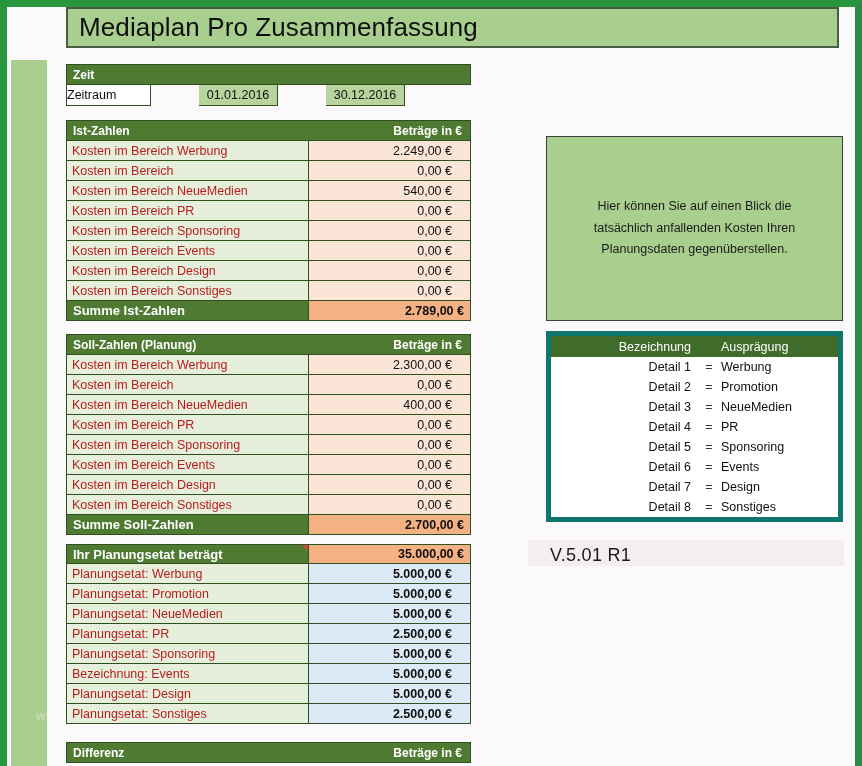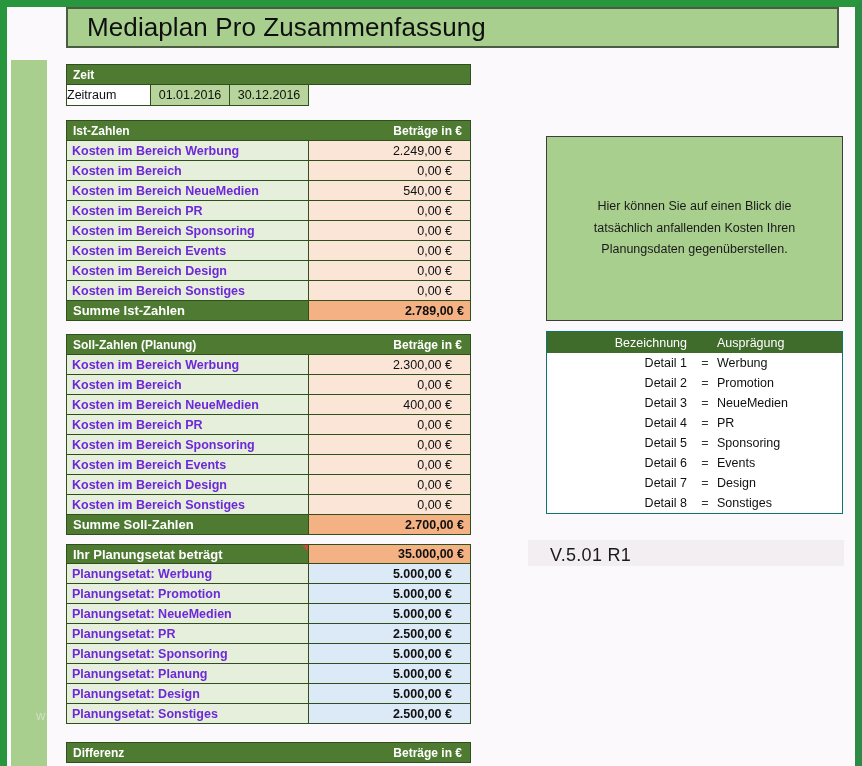--- a/index.html
+++ b/index.html
@@ -63,21 +63,20 @@
     box-sizing: border-box;
     display: flex;
     align-items: center;
     padding-left: 11px;
   }
   .title-box .title-text {
     font-size: 26px;
     color: #0f0f0f;
     font-weight: normal;
     letter-spacing: 0.1px;
-    margin-left: 8px;
   }
 
   
   .block {
     position: absolute;
     width: 405px;
     left: 66px;
   }
   .row {
     display: flex;
@@ -107,27 +106,26 @@
     text-align: right;
     white-space: nowrap;
   }
   .lbl {
     width: 243px;
     background: #e6efdc;
     border: 1px solid #2f4f1c;
     border-top: none;
     box-sizing: border-box;
     font-size: 12.5px;
-    color: #6d28d9;
+    color: #b91c1c;
     display: flex;
     align-items: center;
     padding-left: 5px;
     white-space: nowrap;
     overflow: hidden;
-    font-weight: bold;
   }
   .val {
     width: 162px;
     background: #fbe5d6;
     border: 1px solid #2f4f1c;
     border-top: none;
     border-left: none;
     box-sizing: border-box;
     font-size: 12.5px;
     color: #101010;
@@ -196,20 +194,21 @@
   .zeit-date {
     width: 79px;
     background: #b6d49b;
     border: 1px solid #2f4f1c;
     border-top: none;
     border-left: none;
     box-sizing: border-box;
     font-size: 12.5px;
     display: flex; align-items: center; justify-content: center;
     color: #101010;
+    margin-left: 48px;
   }
 
   
   #ist-block   { top: 120px; }
   #soll-block  { top: 334px; }
   #etat-block  { top: 544px; }
   #diff-block  { top: 742px; }
 
   
   .info-box {
@@ -225,21 +224,21 @@
     text-align: center;
     padding: 0 22px;
     font-size: 12.5px;
     line-height: 1.75;
     color: #1a1a1a;
   }
   .legend {
     position: absolute;
     left: 546px; top: 331px;
     width: 297px;
-    border: 1px solid #0f766e;
+    border: 5px solid #0f766e;
     background: #ffffff;
     box-sizing: border-box;
   }
   .legend-hdr {
     display: flex;
     background: #3f6b2b;
     color: #ffffff;
     font-size: 12.5px;
     height: 21px;
     align-items: center;
@@ -408,21 +407,21 @@
       </div>
       <div class="row">
         <div class="lbl">Planungsetat: PR</div>
         <div class="val blue">2.500,00 €</div>
       </div>
       <div class="row">
         <div class="lbl">Planungsetat: Sponsoring</div>
         <div class="val blue">5.000,00 €</div>
       </div>
       <div class="row">
-        <div class="lbl">Planungsetat: Planung</div>
+        <div class="lbl">Bezeichnung: Events</div>
         <div class="val blue">5.000,00 €</div>
       </div>
       <div class="row">
         <div class="lbl">Planungsetat: Design</div>
         <div class="val blue">5.000,00 €</div>
       </div>
       <div class="row">
         <div class="lbl">Planungsetat: Sonstiges</div>
         <div class="val blue">2.500,00 €</div>
       </div>

